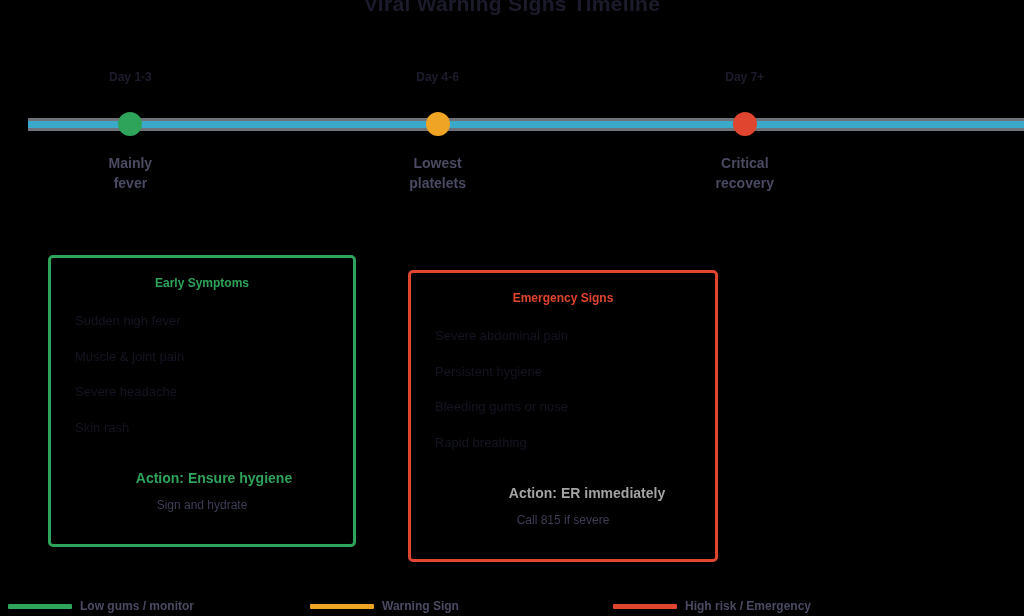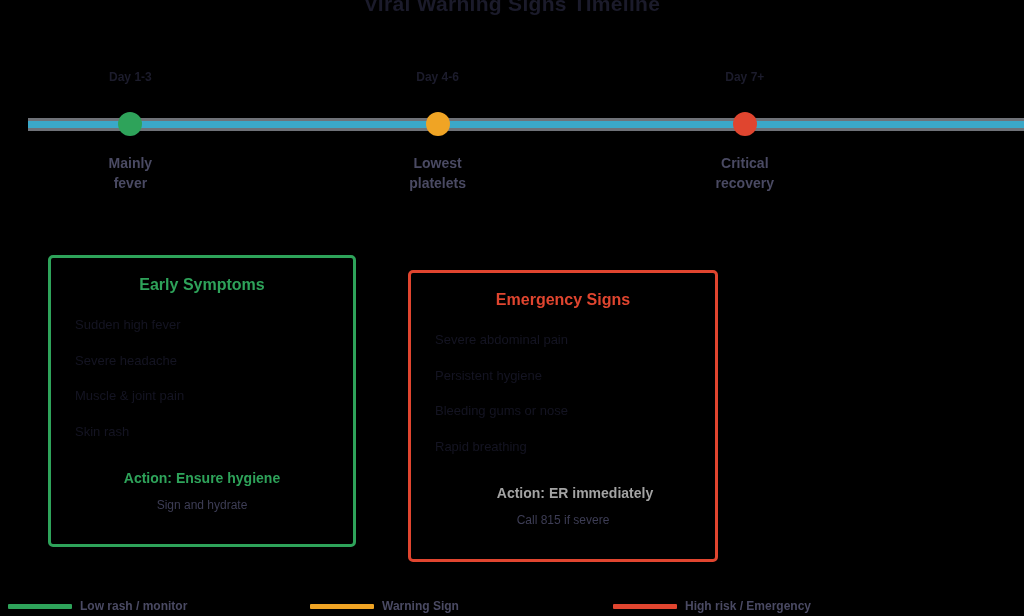--- a/index.html
+++ b/index.html
@@ -87,42 +87,42 @@
     border-radius:5px;
     box-sizing:border-box;
     background:#000000;
   }
   .panel.left{left:48px;border-color:#2ea35a;}
   .panel.right{left:408px;width:310px;border-color:#e0452f;}
 
   .panel-title{
     margin-top:18px;
     text-align:center;
-    font-size:16px;
+    font-size:12px;
     font-weight:bold;
   }
   .panel.left  .panel-title{color:#2ea35a;}
   .panel.right .panel-title{color:#e0452f;}
 
   .panel-list{
     list-style:none;
     margin:22px 0 0 0;
     padding:0 18px 0 24px;
   }
   .panel-list li{
     font-size:13px;
     line-height:1.35;
     color:#141422;
     margin-bottom:18px;
     white-space:nowrap;
   }
 
   .panel-action{
     position:absolute;
-    left:0;bottom:58px;width:100%;
+    left:12px;bottom:58px;width:100%;
     text-align:center;
     font-size:14px;
     font-weight:bold;
   }
   .panel.left  .panel-action{color:#2ea35a;}
   .panel.right .panel-action{color:#a3a3a3;padding-left:12px;}
 
   .panel-sub{
     position:absolute;
     left:0;bottom:32px;width:100%;
@@ -184,22 +184,22 @@
     <div class="dot" id="dot2" style="background: rgb(224, 69, 47);"></div>
     <div class="marker-label">Critical
 recovery</div>
   </div>
 </div>
 
 <div class="panel left" style="border-color: rgb(46, 163, 90);">
   <div class="panel-title">Early Symptoms</div>
   <ul class="panel-list">
     <li>Sudden high fever</li>
+    <li>Muscle &amp; joint pain</li>
     <li>Severe headache</li>
-    <li>Muscle &amp; joint pain</li>
     <li>Skin rash</li>
   </ul>
   <div class="panel-action">Action: Ensure hygiene</div>
   <div class="panel-sub">Sign and hydrate</div>
 </div>
 
 <div class="panel right" style="border-color: rgb(224, 69, 47); margin-top: 15px;">
   <div class="panel-title">Emergency Signs</div>
   <ul class="panel-list">
     <li>Severe abdominal pain</li>
@@ -207,21 +207,21 @@
     <li>Bleeding gums or nose</li>
     <li>Rapid breathing</li>
   </ul>
   <div class="panel-action">Action: ER immediately</div>
   <div class="panel-sub">Call 815 if severe</div>
 </div>
 
 <div class="legend">
   <div class="legend-item" id="lg0" style="left: 8px;">
     <span class="legend-swatch" id="sw0" style="background: rgb(46, 163, 90);"></span>
-    <span class="legend-label">Low rash / monitor</span>
+    <span class="legend-label">Low gums / monitor</span>
   </div>
   <div class="legend-item" id="lg1" style="left: 310px;">
     <span class="legend-swatch" id="sw1" style="background: rgb(240, 164, 36);"></span>
     <span class="legend-label">Warning Sign</span>
   </div>
   <div class="legend-item" id="lg2" style="left: 613px;">
     <span class="legend-swatch" id="sw2" style="background: rgb(224, 69, 47);"></span>
     <span class="legend-label">High risk / Emergency</span>
   </div>
 </div>

